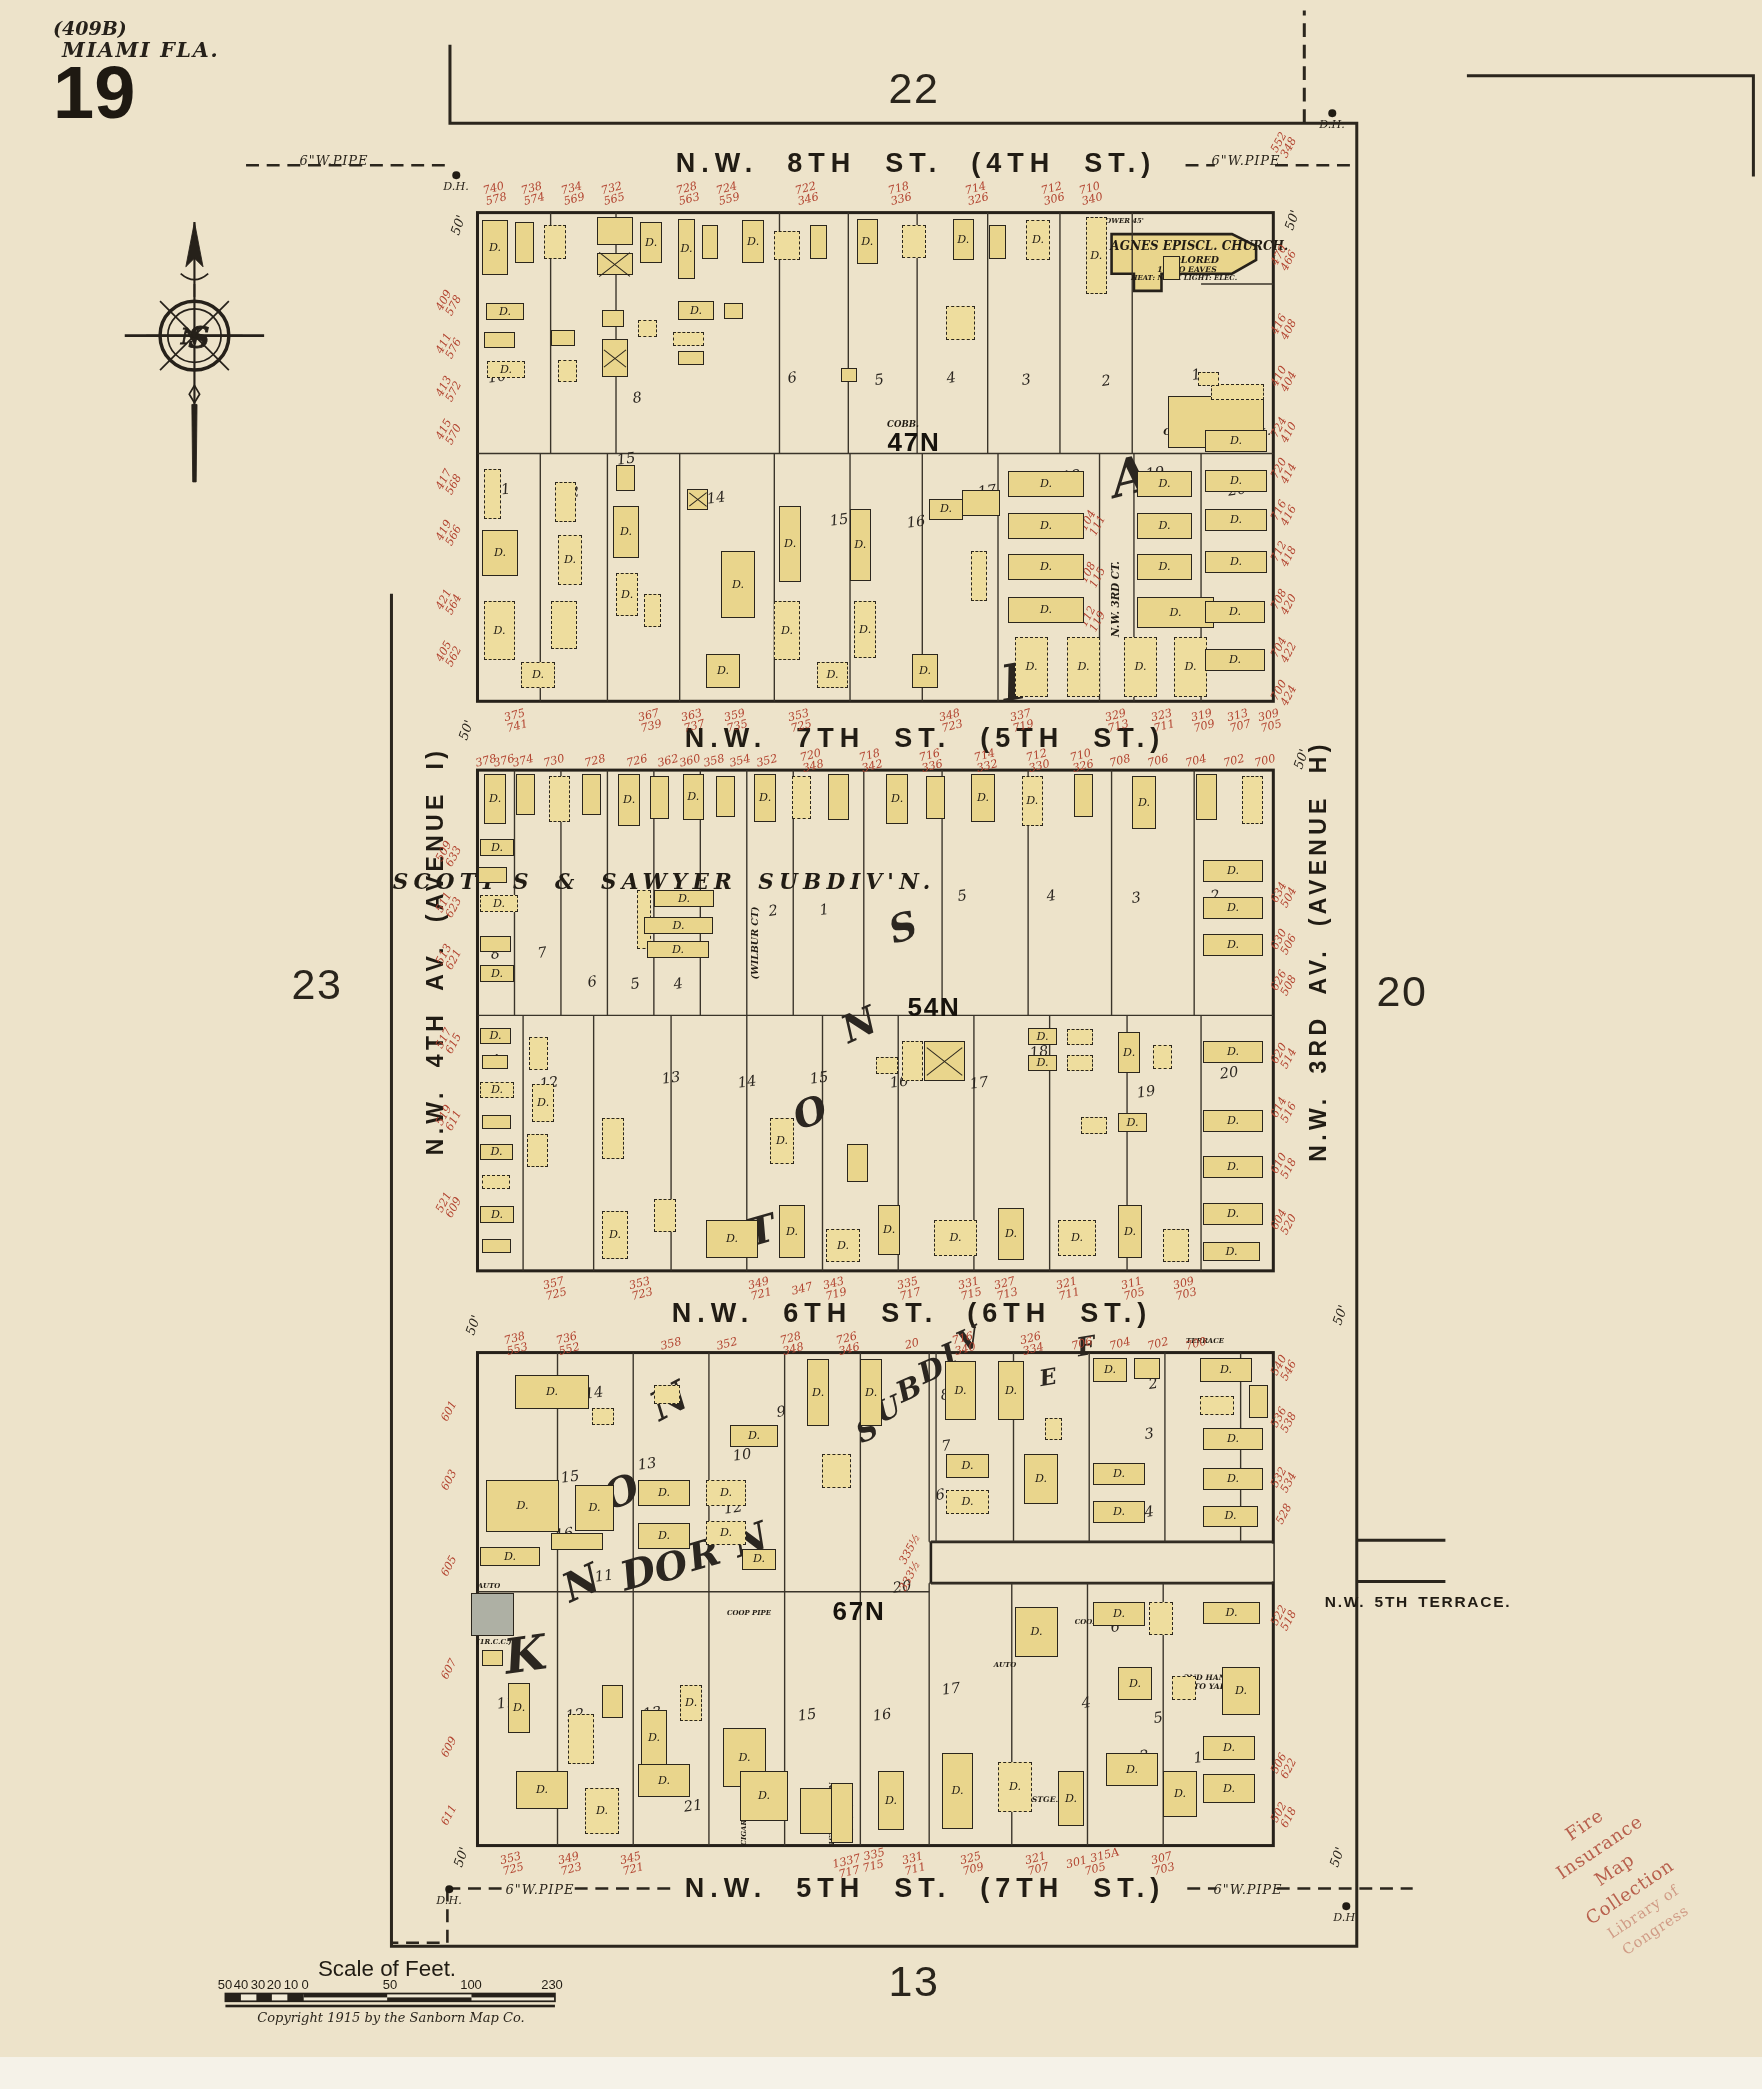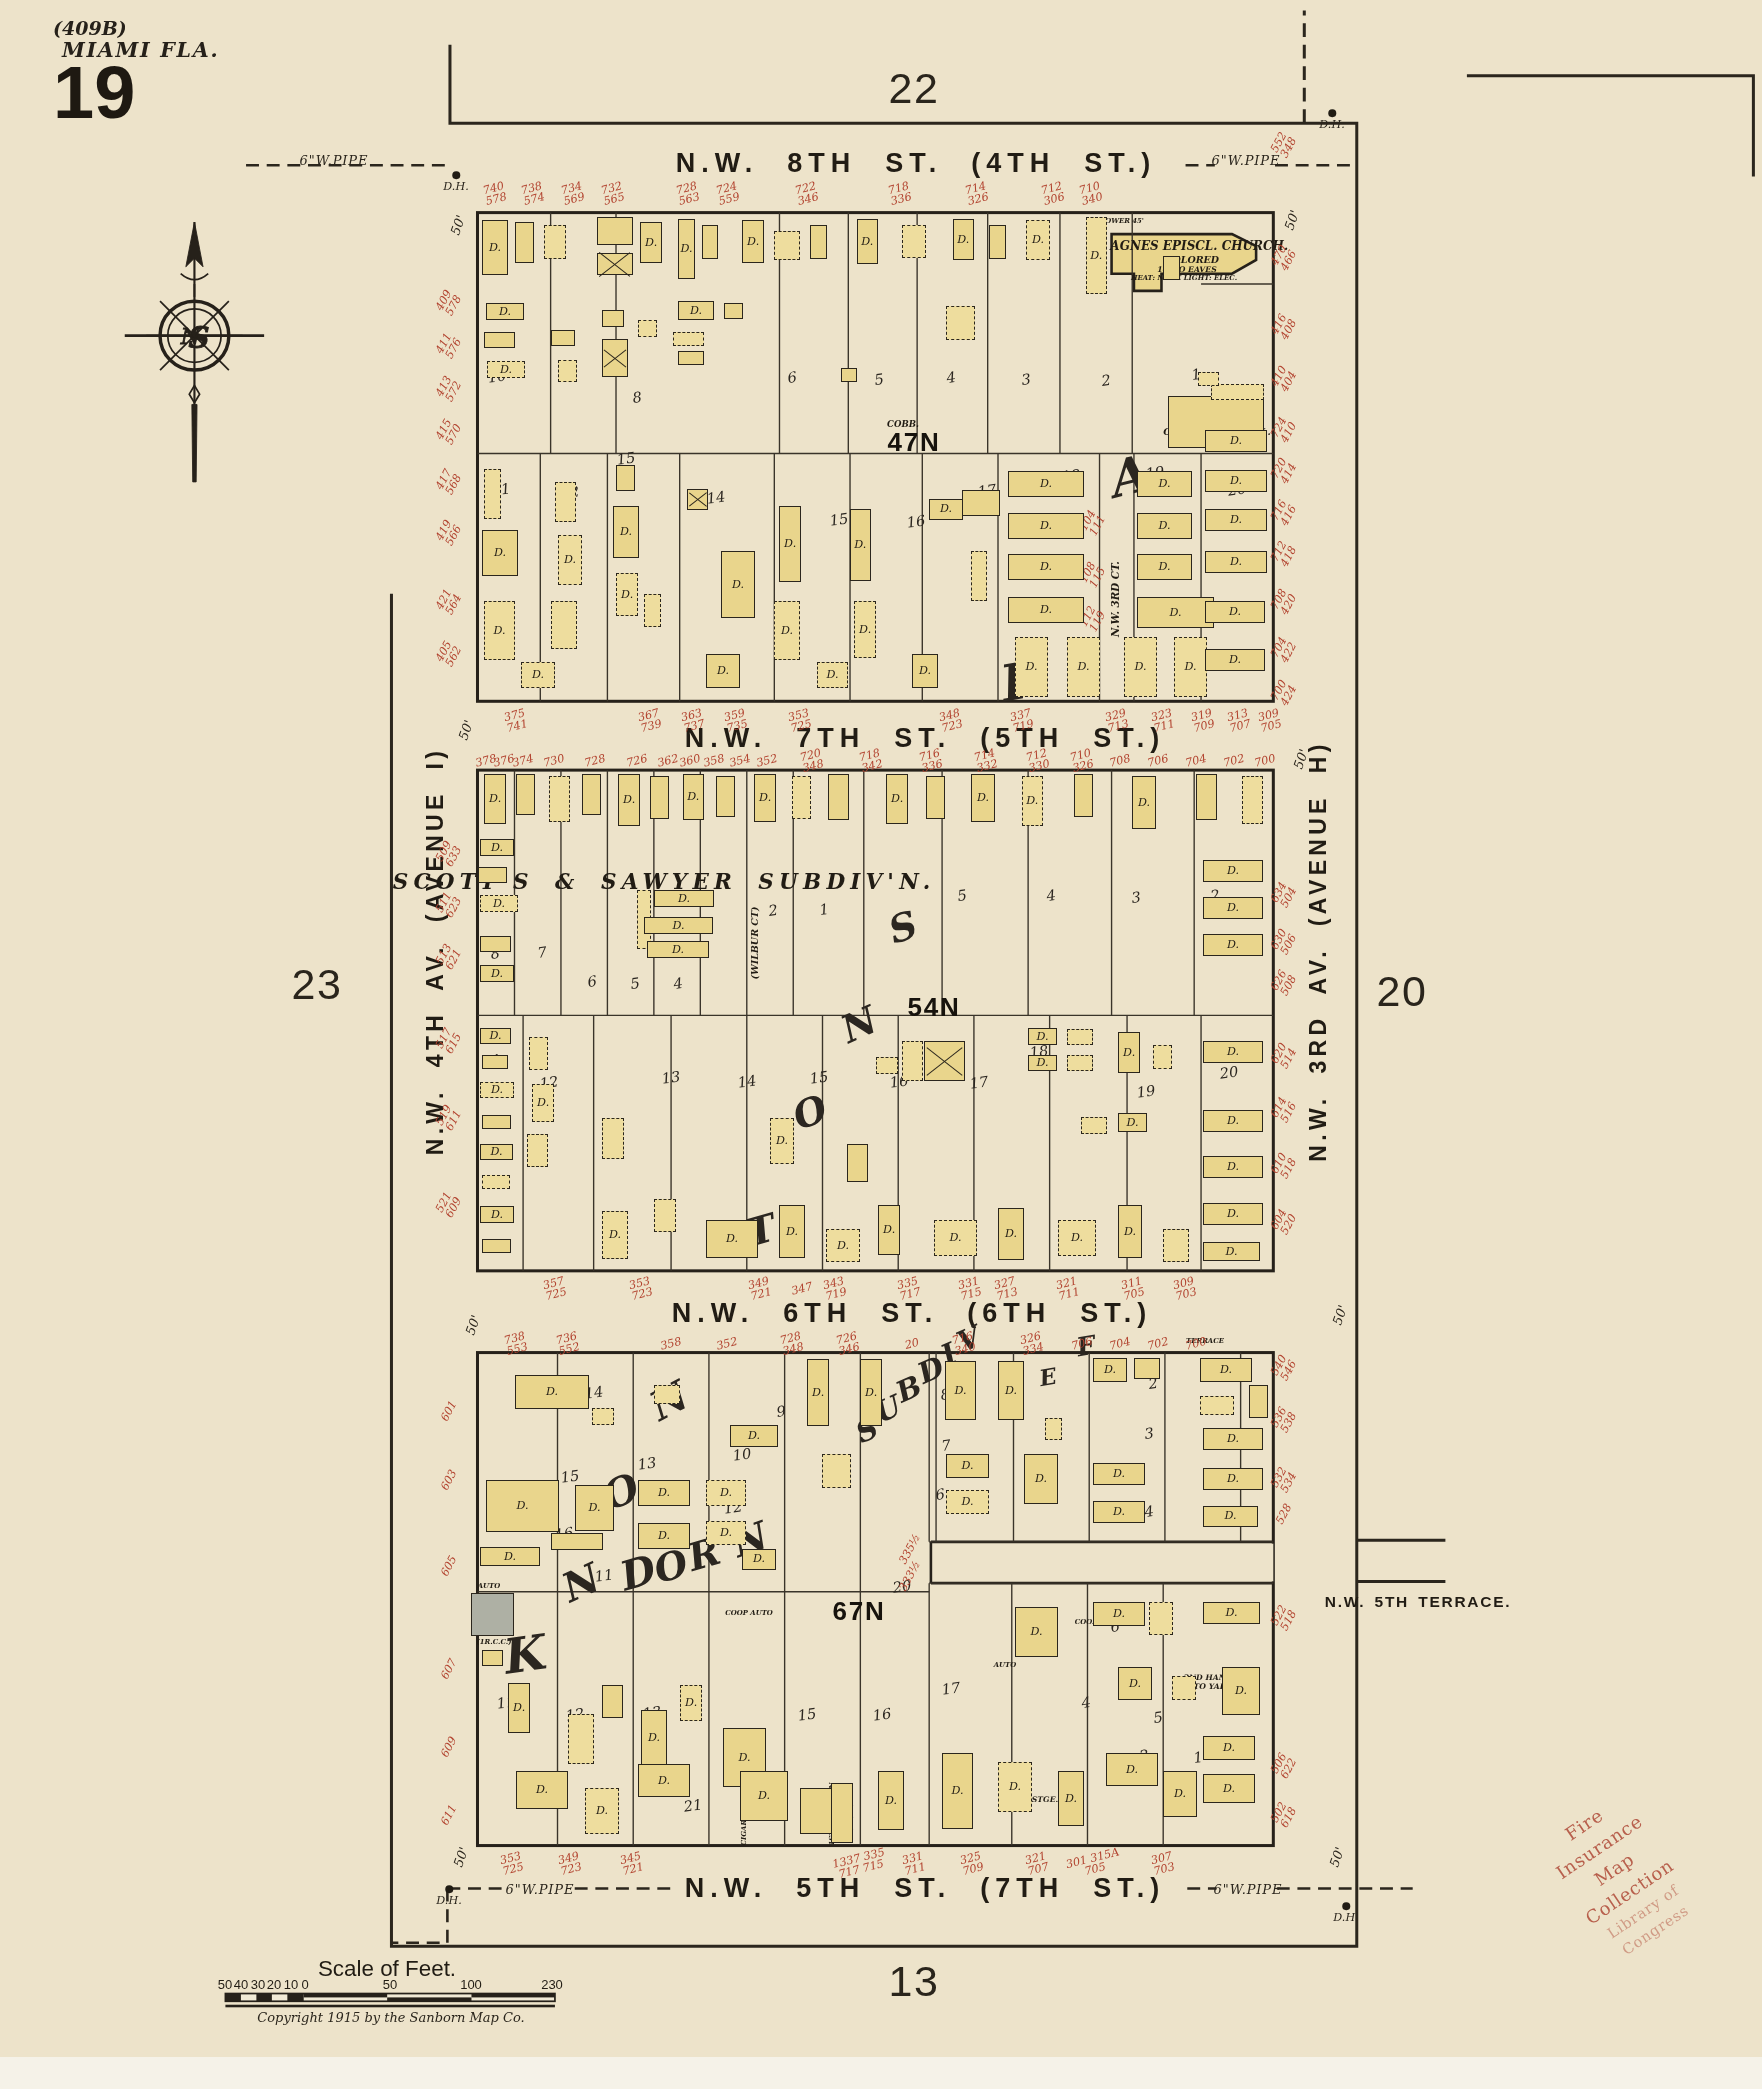--- a/index.html
+++ b/index.html
@@ -216,21 +216,21 @@
       <div class="abs lm" style="font-size: 6.9px; left: 1005px; top: 1666px; transform: translate(-50%, -50%);">AUTO</div>
       <div class="abs lm" style="font-size: 6.9px; left: 489px; top: 1587px; transform: translate(-50%, -50%);">AUTO</div>
       <div class="abs lm" style="font-size: 6.9px; left: 494px; top: 1643px; transform: translate(-50%, -50%);">(1R.C.C.)</div>
       <div class="abs lm" style="font-size: 7.7px; left: 1208px; top: 1678px; transform: translate(-50%, -50%);">2ND HAND</div>
       <div class="abs lm" style="font-size: 7.7px; left: 1208px; top: 1687px; transform: translate(-50%, -50%);">AUTO YARD.</div>
       <div class="abs lm" style="font-size: 7.7px; left: 1045px; top: 1800px; transform: translate(-50%, -50%);">STGE.</div>
       <div class="abs lm" style="font-size: 6.9px; left: 745px; top: 1817px; transform: translate(-50%, -50%) rotate(-90deg);">CIGAR FACT'Y.</div>
       <div class="abs lm" style="font-size: 6.9px; left: 833px; top: 1814px; transform: translate(-50%, -50%) rotate(-90deg);">1ST CHRISTIAN</div>
       <div class="abs lm" style="font-size: 6.9px; left: 842px; top: 1814px; transform: translate(-50%, -50%) rotate(-90deg);">SPIRITUAL</div>
       <div class="abs lm" style="font-size: 6.9px; left: 852px; top: 1814px; transform: translate(-50%, -50%) rotate(-90deg);">CHURCH</div>
-      <div class="abs lm" style="font-size: 6.9px; left: 749px; top: 1614px; transform: translate(-50%, -50%);">COOP  AUTO</div>
+      <div class="abs lm" style="font-size: 6.9px; left: 749px; top: 1614px; transform: translate(-50%, -50%);">COOP  PIPE</div>
       <div class="abs script-letter" style="font-size: 50px; left: 1130px; top: 476px; transform: translate(-50%, -50%) rotate(-14deg);">A</div>
       <div class="abs script-letter" style="font-size: 50px; left: 1020px; top: 681px; transform: translate(-50%, -50%) rotate(-10deg);">P</div>
       <div class="abs script-letter" style="font-size: 38px; left: 903px; top: 927px; transform: translate(-50%, -50%) rotate(-18deg);">S</div>
       <div class="abs script-letter" style="font-size: 38px; left: 859px; top: 1024px; transform: translate(-50%, -50%) rotate(-24deg);">N</div>
       <div class="abs script-letter" style="font-size: 38px; left: 810px; top: 1112px; transform: translate(-50%, -50%) rotate(-20deg);">O</div>
       <div class="abs script-letter" style="font-size: 38px; left: 761px; top: 1230px; transform: translate(-50%, -50%) rotate(-16deg);">T</div>
       <div class="abs script-letter" style="font-size: 40px; left: 669px; top: 1400px; transform: translate(-50%, -50%) rotate(-28deg);">N</div>
       <div class="abs script-letter" style="font-size: 40px; left: 621px; top: 1491px; transform: translate(-50%, -50%) rotate(-20deg);">O</div>
       <div class="abs script-letter" style="font-size: 40px; left: 581px; top: 1582px; transform: translate(-50%, -50%) rotate(-24deg);">N</div>
       <div class="abs script-letter" style="font-size: 40px; left: 638px; top: 1572px; transform: translate(-50%, -50%) rotate(-16deg);">D</div>

